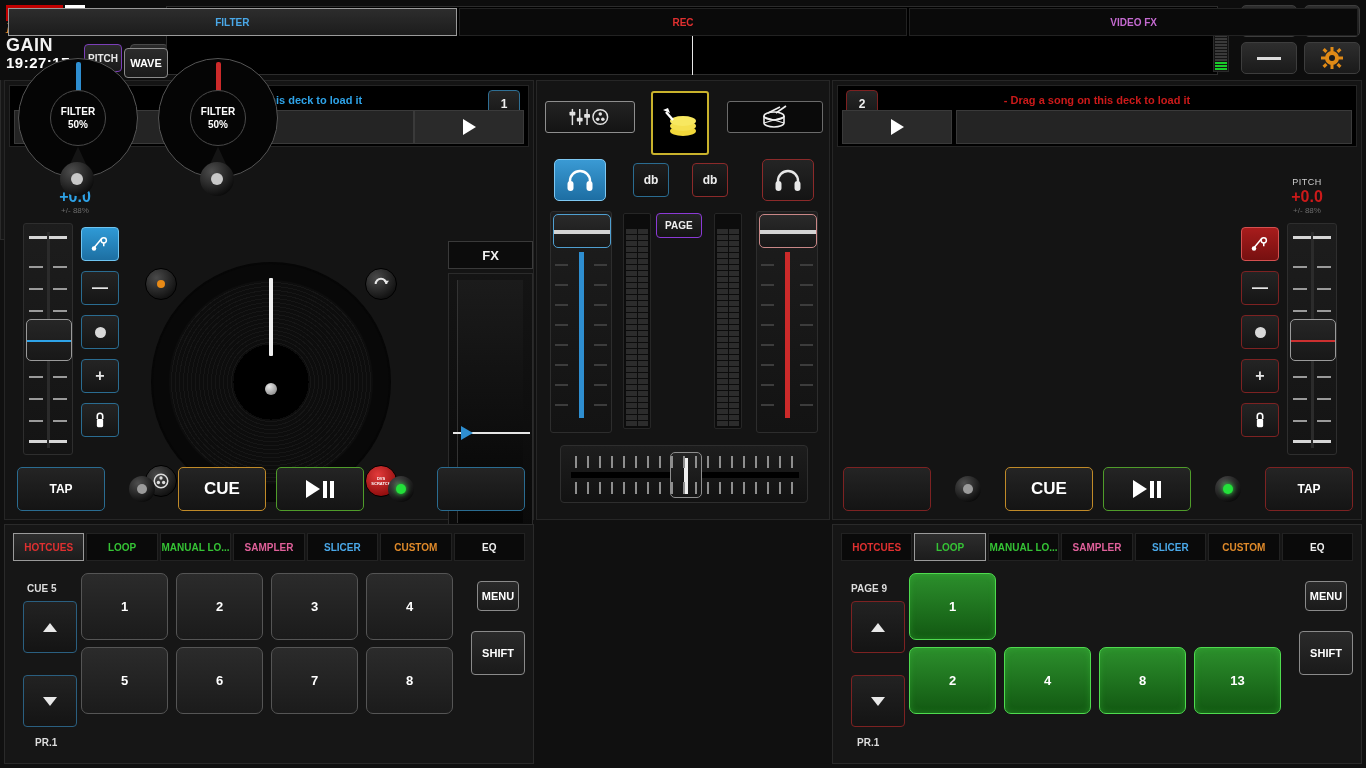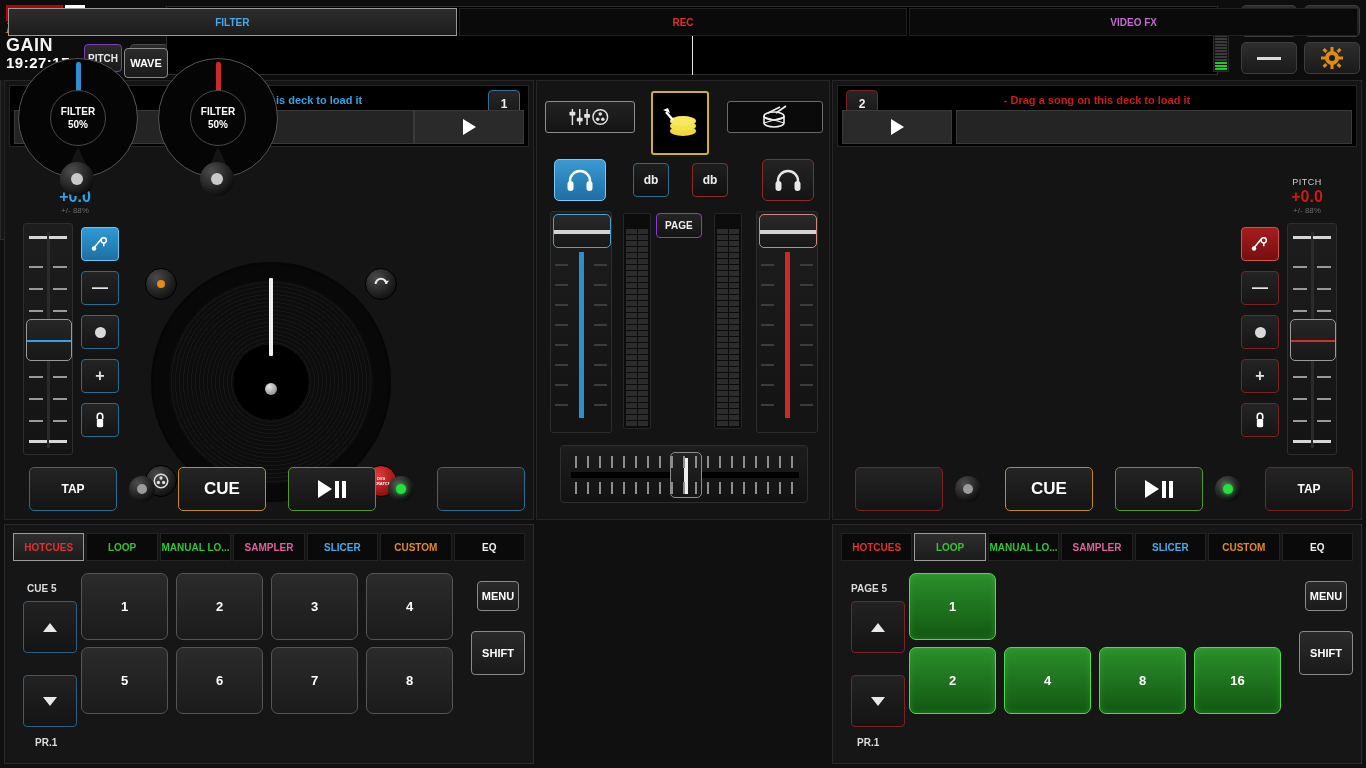--- a/index.html
+++ b/index.html
@@ -187,21 +187,21 @@
   .fx-arrow{ position:absolute; width:0; height:0; top:152px; }
   .fx-arrow.blue{ left:12px; border-left:12px solid #2e8ed0; border-top:7px solid transparent; border-bottom:7px solid transparent;}
 
   
   .transport{ position:absolute; bottom:6px; height:48px; display:flex; align-items:center; }
   #transA{ left:12px; width:508px; }
   #transB{ left:10px; width:510px; }
   .tbtn{
     height:44px; border-radius:5px; background:linear-gradient(#242424,#141414);
     display:flex; align-items:center; justify-content:center; cursor:pointer;
-    font-weight:bold; color:#fff;margin-left:12px;
+    font-weight:bold; color:#fff;
   }
   .tbtn.tap{ width:88px; font-size:12px; }
   .tbtn.blank{ width:88px; }
   .tbtn.cue{ width:88px; font-size:17px; border:1px solid #c08a28; }
   .tbtn.play{ width:88px; border:1px solid #4f9c2a; }
   .tbtn.bl{ border:1px solid #2a6c91; }
   .tbtn.rd{ border:1px solid #7d2222; }
   .playpause{ display:flex; align-items:center; gap:3px; }
   .pp-tri{ width:0;height:0;border-left:14px solid #fff;border-top:9px solid transparent;border-bottom:9px solid transparent;}
   .pp-bar{ width:4px; height:17px; background:#fff; }
@@ -544,20 +544,28 @@
           <circle cx="12" cy="8" r="2.2" fill="#ddd"></circle>
             <circle cx="8.5" cy="14" r="2.2" fill="#ddd"></circle>
           <circle cx="15.5" cy="14" r="2.2" fill="#ddd"></circle>
         </svg>
       </div>
       <div class="corner br">
         <span class="dvs-txt">DVS<br>SCRATCH</span>
       </div>
     </div>
 
+    <div class="fxstrip" id="fxA">
+      <div class="fx-head">FX</div>
+      <div class="fx-body">
+        <div class="fx-inner"></div>
+        <div class="fx-handle"></div>
+        <div class="fx-arrow blue"></div>
+      </div>
+    </div>
 
     <div class="transport" id="transA">
       <div class="tbtn tap bl">TAP</div>
       <span class="tspacer"></span>
       <div class="ledknob">
           <span class="led"></span>
         </div>
       <span class="tspacer"></span>
       <div class="tbtn cue">CUE</div>
       <span style="width:10px"></span>
@@ -1156,37 +1164,37 @@
   <div class="panel" id="padsB">
     <div class="tabrow" id="tabsB">
         <div class="tab" style="color: rgb(224, 48, 48);">HOTCUES</div>
         <div class="tab sel" style="color: rgb(53, 195, 53);">LOOP</div>
         <div class="tab" style="color: rgb(53, 195, 53);">MANUAL LO...</div>
         <div class="tab" style="color: rgb(224, 96, 154);">SAMPLER</div>
         <div class="tab" style="color: rgb(74, 168, 232);">SLICER</div>
         <div class="tab" style="color: rgb(224, 138, 42);">CUSTOM</div>
         <div class="tab" style="color: rgb(240, 240, 240);">EQ</div>
       </div>
-    <div class="sidelabel" style="left:18px; top:58px;">PAGE 5</div>
+    <div class="sidelabel" style="left:18px; top:58px;">PAGE 9</div>
     <div class="arrowbtn rd" style="left:18px; top:76px;">
         <span class="ar-up"></span>
       </div>
     <div class="arrowbtn rd" style="left:18px; top:150px;">
         <span class="ar-dn"></span>
       </div>
     <div class="sidelabel" style="left:24px; top:212px;">PR.1</div>
     <div class="padgrid" id="gridB">
         <div class="padrow">
           <div class="pad green">1</div>
         </div>
         <div class="padrow">
           <div class="pad green">2</div>
           <div class="pad green">4</div>
           <div class="pad green">8</div>
-          <div class="pad green">16</div>
+          <div class="pad green">13</div>
         </div>
       </div>
     <div class="sq-btn" style="right:14px; top:56px; width:42px; height:30px;">MENU</div>
     <div class="sq-btn" style="right:8px; top:106px; width:54px; height:44px;">SHIFT</div>
 
   </div>
 
 </div>
 
 </body></html>

